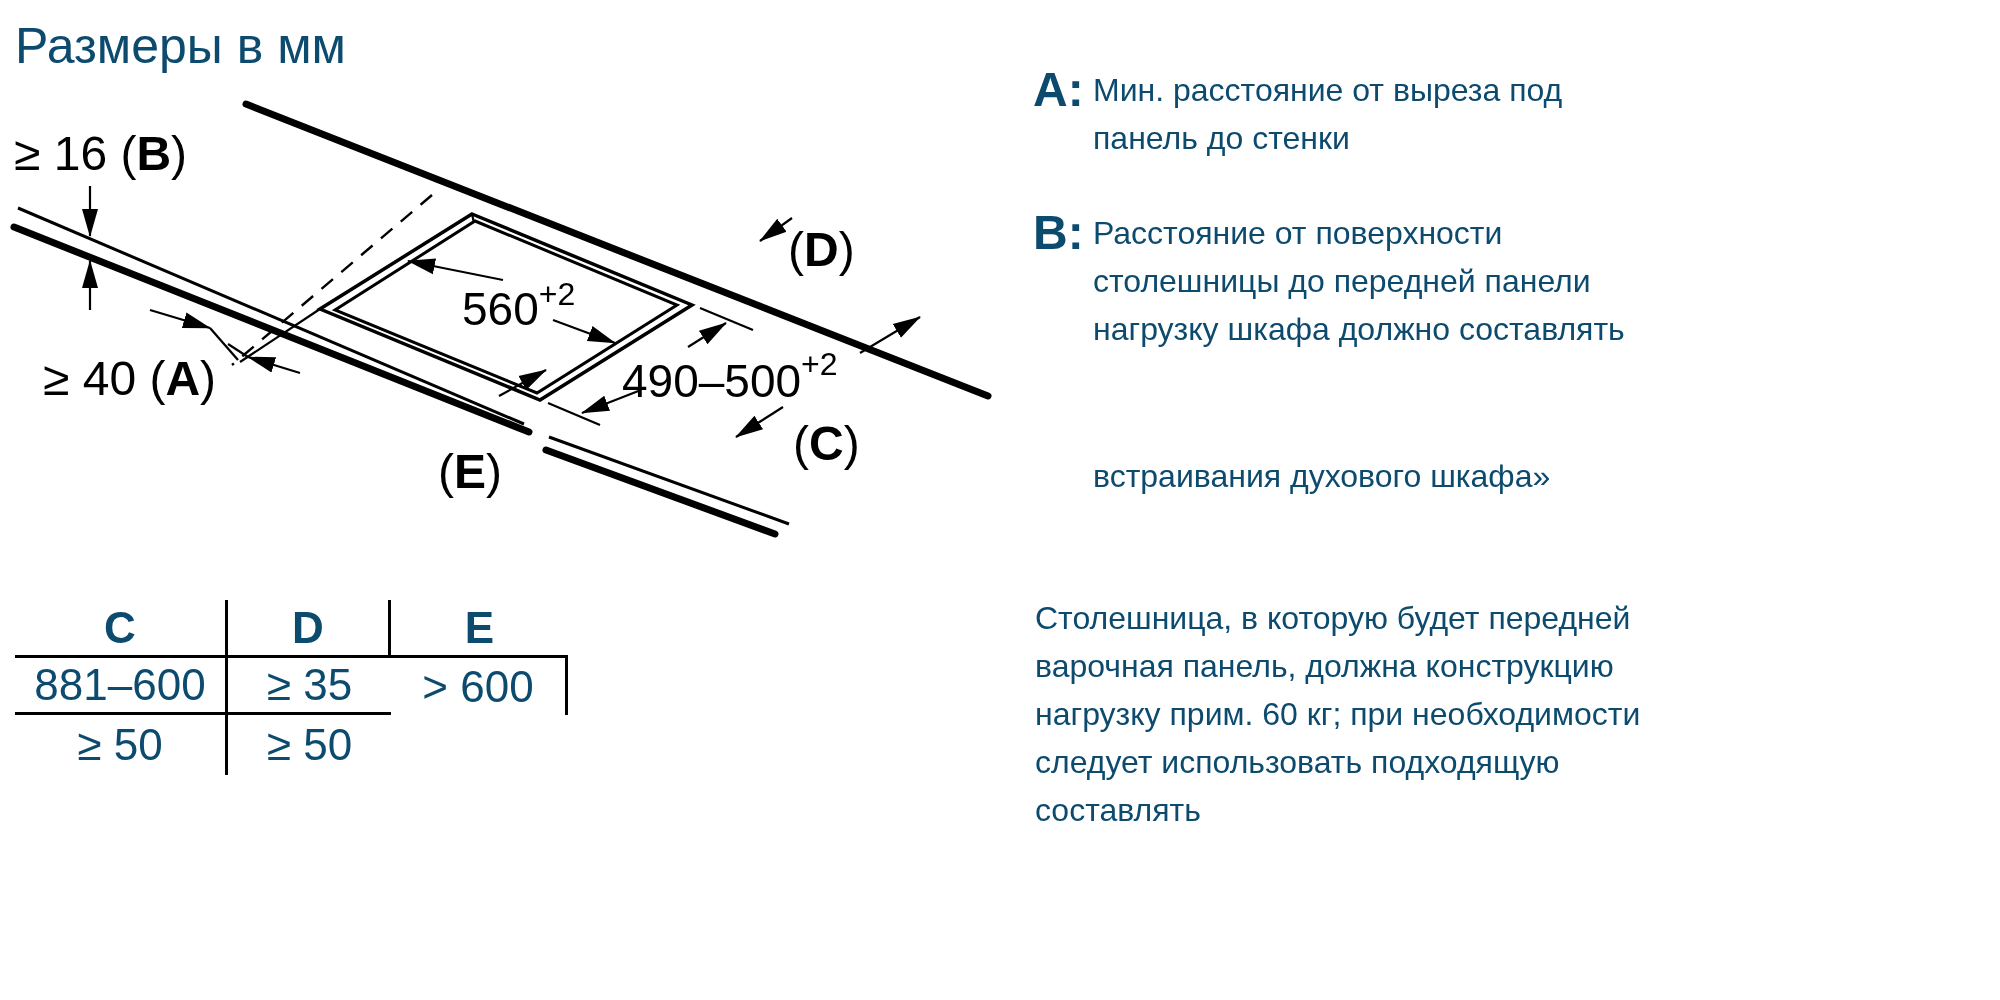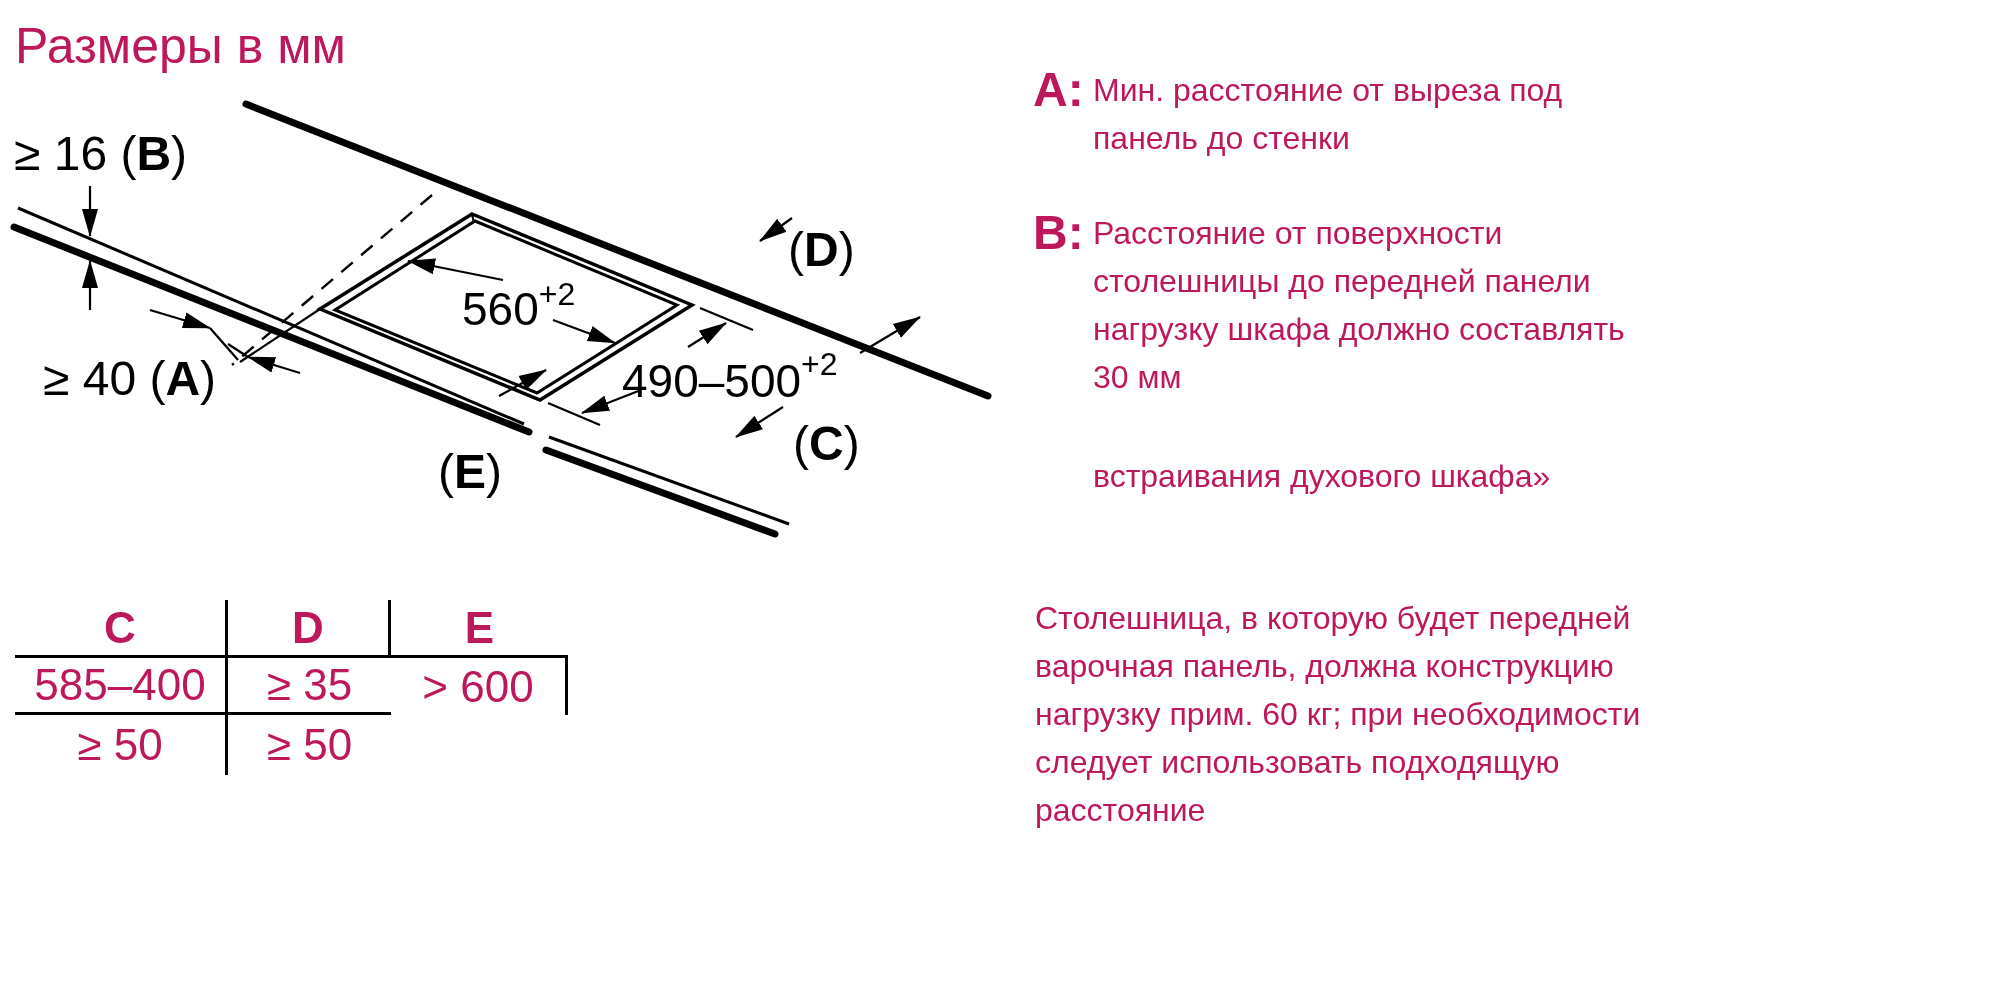--- a/index.html
+++ b/index.html
@@ -1,18 +1,18 @@
 <!DOCTYPE html>
 <html><head>
 <meta charset="utf-8">
 <style>
   html,body{margin:0;padding:0;background:#ffffff;}
   #canvas{
     position:relative;width:2000px;height:1000px;background:#ffffff;
-    font-family:"Liberation Sans",sans-serif;color:#be185d;overflow:hidden;
+    font-family:"Liberation Sans",sans-serif;color:#0c4a6e;overflow:hidden;
   }
   .abs{position:absolute;}
   #title{left:15px;top:20px;font-size:50px;line-height:52px;white-space:nowrap;}
 
   
   #dim-table{left:15px;top:600px;width:553px;display:grid;
     grid-template-columns:213px 163px 177px;grid-template-rows:58px 57px 60px;}
   #dim-table .cell{display:flex;align-items:center;justify-content:center;
     font-size:44px;white-space:nowrap;}
   #dim-table .hdr{font-weight:bold;}
@@ -94,47 +94,46 @@
     <text class="fs48" x="788" y="206"><tspan>(</tspan><tspan font-weight="bold">D</tspan><tspan>)</tspan></text>
     <text class="fs48" x="793" y="400"><tspan>(</tspan><tspan font-weight="bold">C</tspan><tspan>)</tspan></text>
     <text class="fs48" x="438" y="428"><tspan>(</tspan><tspan font-weight="bold">E</tspan><tspan>)</tspan></text>
   </svg>
 
   <div id="dim-table" class="abs">
     <div class="cell hdr vline hline">C</div>
     <div class="cell hdr vline hline">D</div>
     <div class="cell hdr hline">E</div>
 
-    <div class="cell vline hline">585–400</div>
+    <div class="cell vline hline">881–600</div>
     <div class="cell hline">≥ 35</div>
 
     <div class="cell vline">&gt; 600</div>
     <div class="cell vline">≥ 50</div>
     <div class="cell">≥ 50</div>
   </div>
 
   <div id="note-a-label" class="abs note-label">A:</div>
   <div id="note-a" class="abs note">
     <div class="ln">Мин. расстояние от выреза под</div>
     <div class="ln">панель до стенки</div>
   </div>
 
   <div id="note-b-label" class="abs note-label">B:</div>
   <div id="note-b" class="abs note">
     <div class="ln">Расстояние от поверхности</div>
     <div class="ln">столешницы до передней панели</div>
     <div class="ln">нагрузку шкафа должно составлять</div>
-    <div class="ln">30 мм</div>
   </div>
 
   <div id="note-see" class="abs note">
     <div class="ln">встраивания духового шкафа»</div>
   </div>
 
   <div id="note-load" class="abs note">
     <div class="ln">Столешница, в которую будет передней</div>
     <div class="ln">варочная панель, должна конструкцию</div>
     <div class="ln">нагрузку прим. 60 кг; при необходимости</div>
     <div class="ln">следует использовать подходящую</div>
-    <div class="ln">расстояние</div>
+    <div class="ln">составлять</div>
   </div>
 
 </div>
 
 </body></html>

